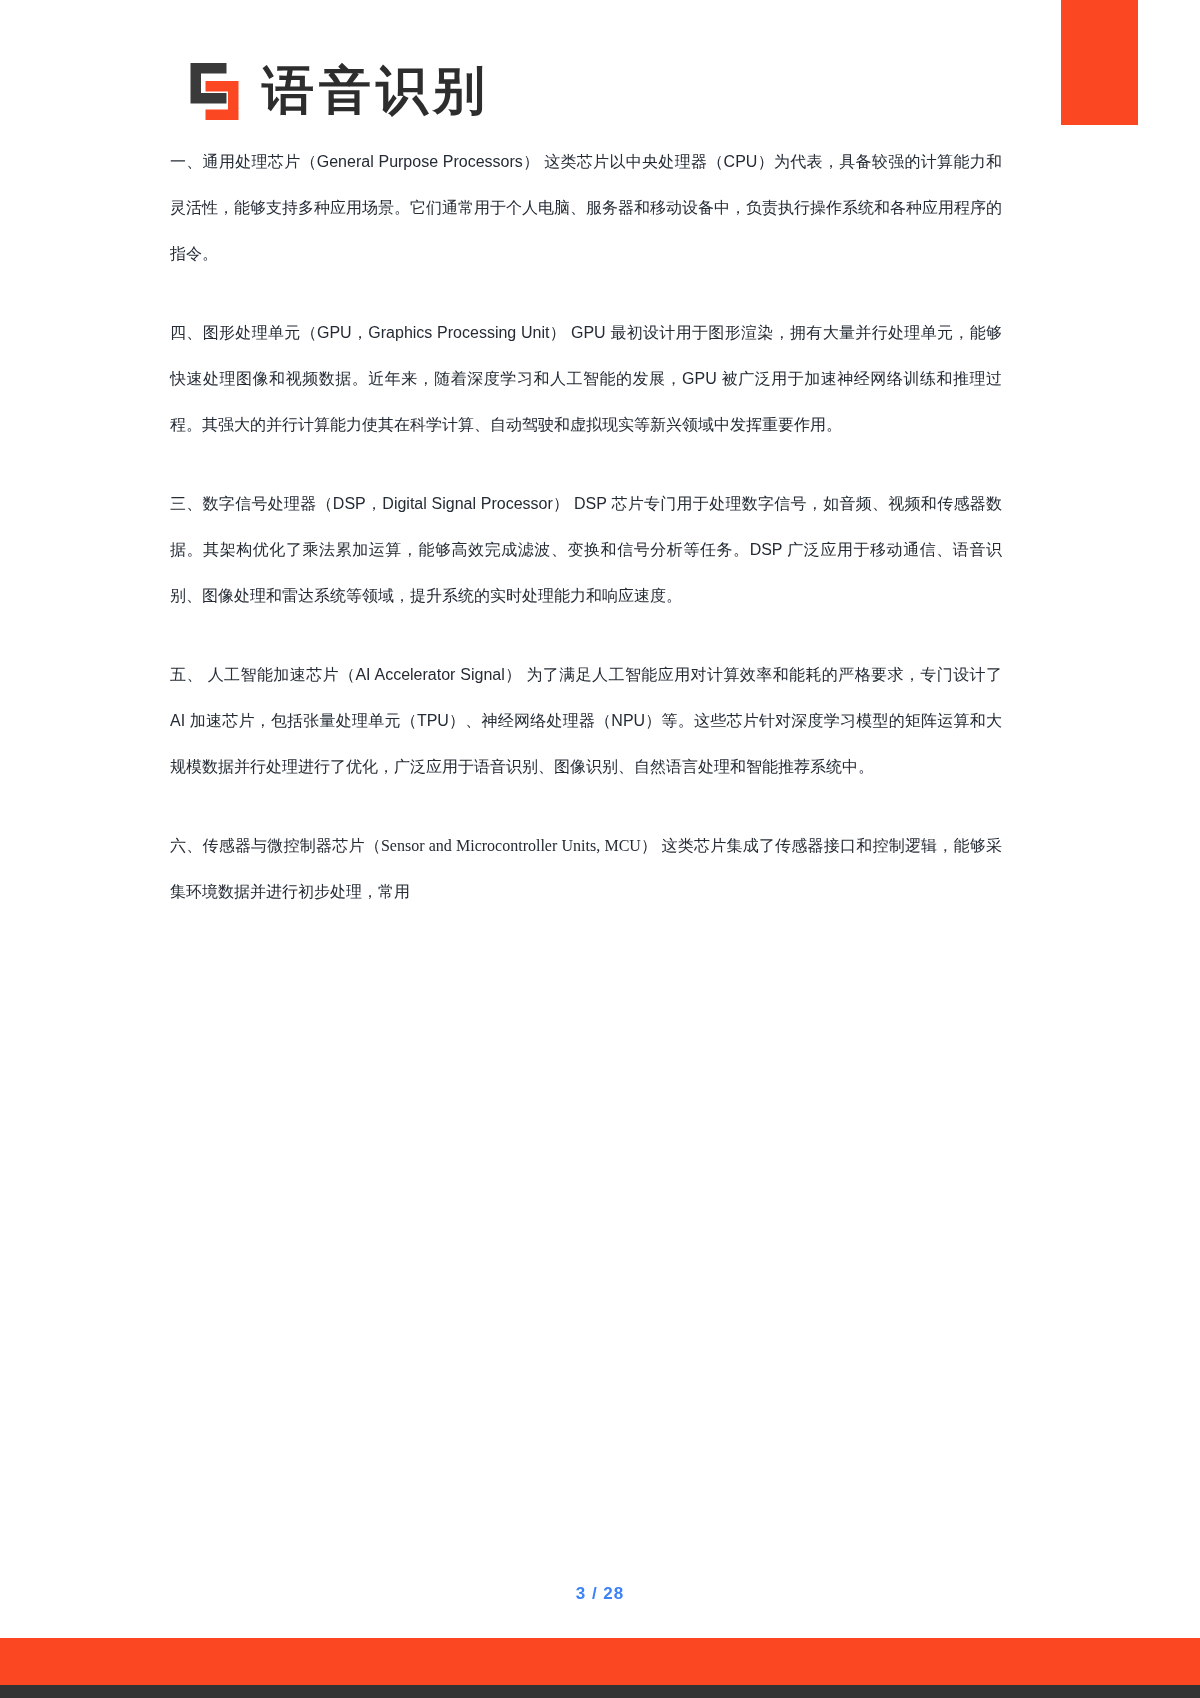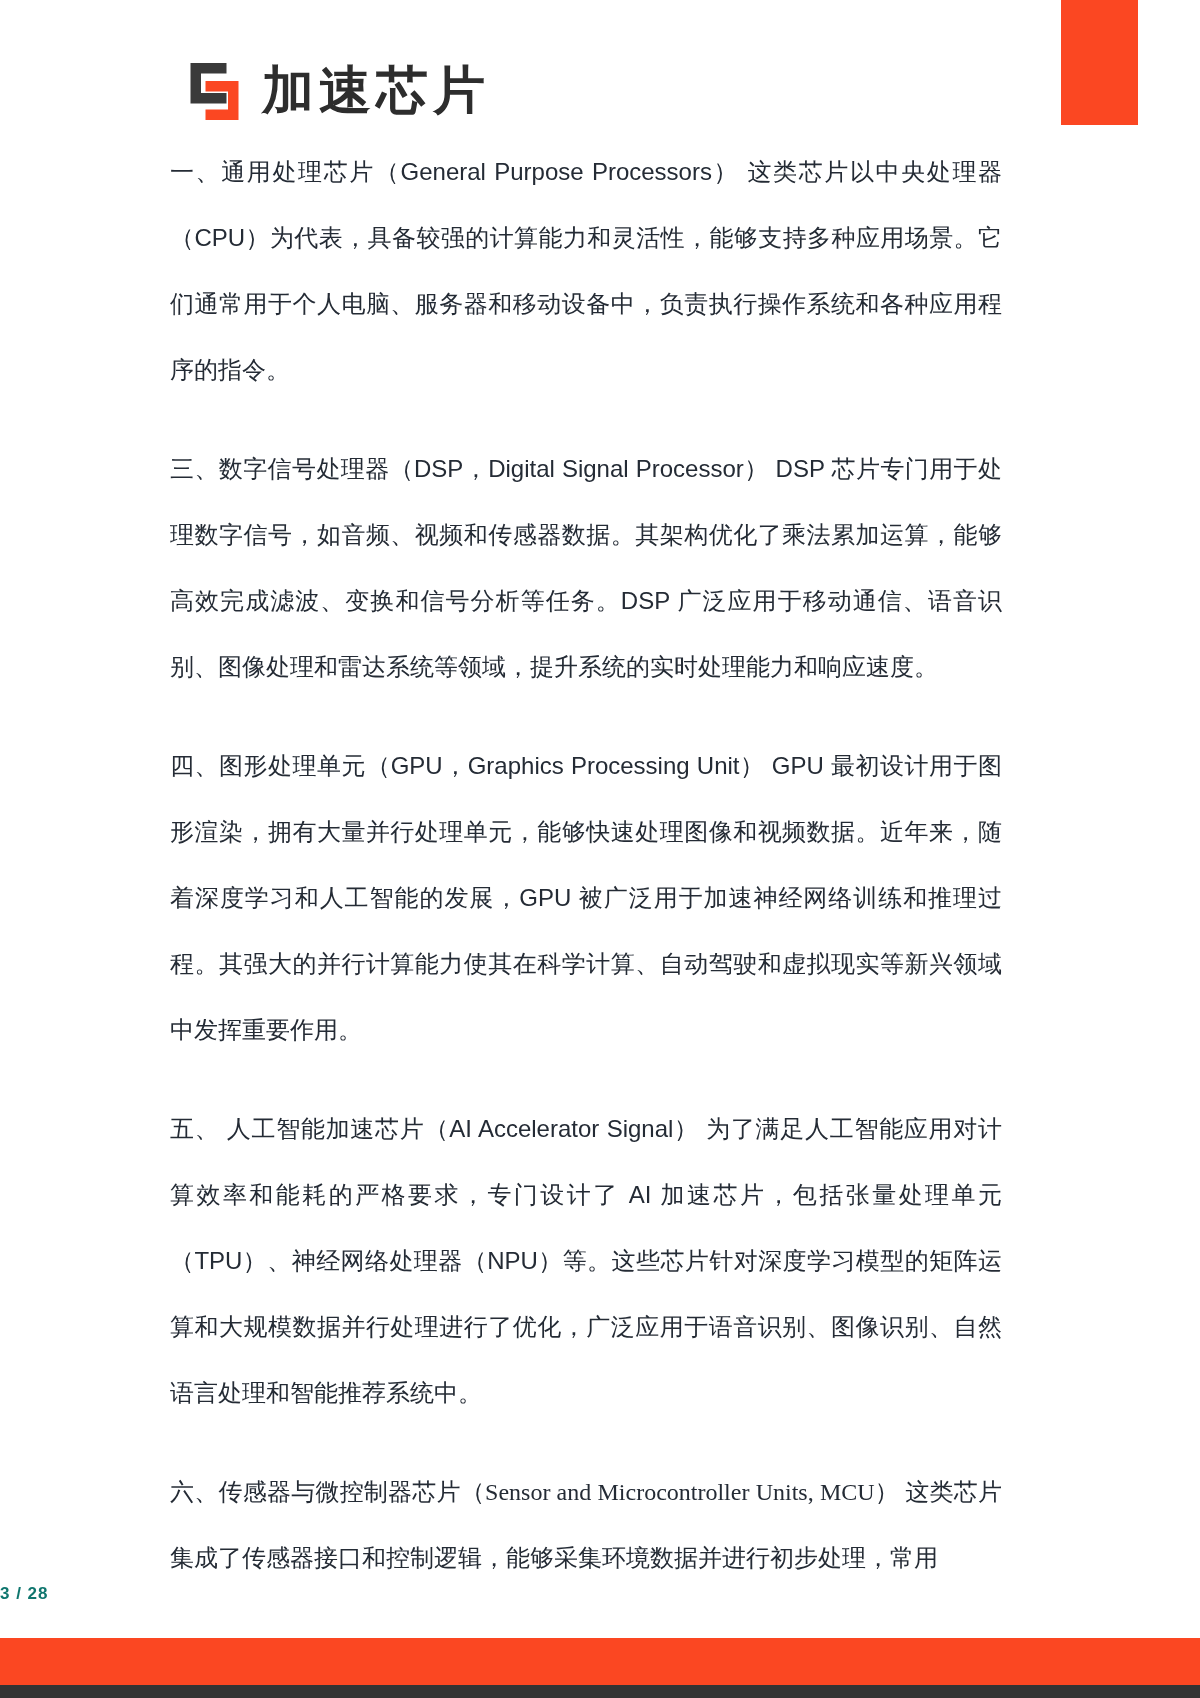--- a/index.html
+++ b/index.html
@@ -51,44 +51,44 @@
     letter-spacing: 5px;
     white-space: nowrap;
     line-height: 68px;
   }
   
   .content {
     position: absolute;
     left: 170px;
     top: 139px;
     width: 832px;
-    font-size: 24px;
-    line-height: 66px;
+    font-size: 16px;
+    line-height: 46px;
     font-weight: 500;
     color: #242B35;
     text-align: justify;
     text-justify: inter-ideograph;
   }
   .content p {
     margin: 0 0 33px 0;
   }
   .content p:last-child {
     margin-bottom: 0;
     font-family: Liberation Serif, serif;
   }
   
   .page-num {
     position: absolute;
     left: 0;
     right: 0;
     top: 1584px;
-    text-align: left;
+    text-align: center;
     font-size: 17px;
     font-weight: 700;
-    color: #0f766e;
+    color: #3b82f6;
     letter-spacing: 1px;
   }
   .bar-orange {
     position: absolute;
     left: 0;
     top: 1638px;
     width: 1200px;
     height: 47px;
     background: #FB4722;
   }
@@ -108,27 +108,27 @@
 
   <div class="accent-top-right"></div>
 
   <header class="brand">
     <span class="logo-mark">
       <svg width="66" height="68" viewBox="0 0 88 88" xmlns="http://www.w3.org/2000/svg">
         <path d="M14,8 H62 V22 H28 V48 H62 V62 H14 Z" fill="#3A3A3A"></path>
         <path d="M34,32 H78 V84 H34 V70 H64 V46 H34 Z" fill="#FB4722"></path>
       </svg>
     </span>
-    <span class="logo-text">加速芯片</span>
+    <span class="logo-text">语音识别</span>
   </header>
 
   <main class="content">
     <p>一、通用处理芯片（General Purpose Processors） 这类芯片以中央处理器（CPU）为代表，具备较强的计算能力和灵活性，能够支持多种应用场景。它们通常用于个人电脑、服务器和移动设备中，负责执行操作系统和各种应用程序的指令。</p>
+    <p>四、图形处理单元（GPU，Graphics Processing Unit） GPU 最初设计用于图形渲染，拥有大量并行处理单元，能够快速处理图像和视频数据。近年来，随着深度学习和人工智能的发展，GPU 被广泛用于加速神经网络训练和推理过程。其强大的并行计算能力使其在科学计算、自动驾驶和虚拟现实等新兴领域中发挥重要作用。</p>
     <p>三、数字信号处理器（DSP，Digital Signal Processor） DSP 芯片专门用于处理数字信号，如音频、视频和传感器数据。其架构优化了乘法累加运算，能够高效完成滤波、变换和信号分析等任务。DSP 广泛应用于移动通信、语音识别、图像处理和雷达系统等领域，提升系统的实时处理能力和响应速度。</p>
-    <p>四、图形处理单元（GPU，Graphics Processing Unit） GPU 最初设计用于图形渲染，拥有大量并行处理单元，能够快速处理图像和视频数据。近年来，随着深度学习和人工智能的发展，GPU 被广泛用于加速神经网络训练和推理过程。其强大的并行计算能力使其在科学计算、自动驾驶和虚拟现实等新兴领域中发挥重要作用。</p>
     <p>五、 人工智能加速芯片（AI Accelerator Signal） 为了满足人工智能应用对计算效率和能耗的严格要求，专门设计了 AI 加速芯片，包括张量处理单元（TPU）、神经网络处理器（NPU）等。这些芯片针对深度学习模型的矩阵运算和大规模数据并行处理进行了优化，广泛应用于语音识别、图像识别、自然语言处理和智能推荐系统中。</p>
     <p>六、传感器与微控制器芯片（Sensor and Microcontroller Units, MCU） 这类芯片集成了传感器接口和控制逻辑，能够采集环境数据并进行初步处理，常用</p>
   </main>
 
   <footer>
     <div class="page-num">3 / 28</div>
     <div class="bar-orange"></div>
     <div class="bar-dark"></div>
   </footer>
 

